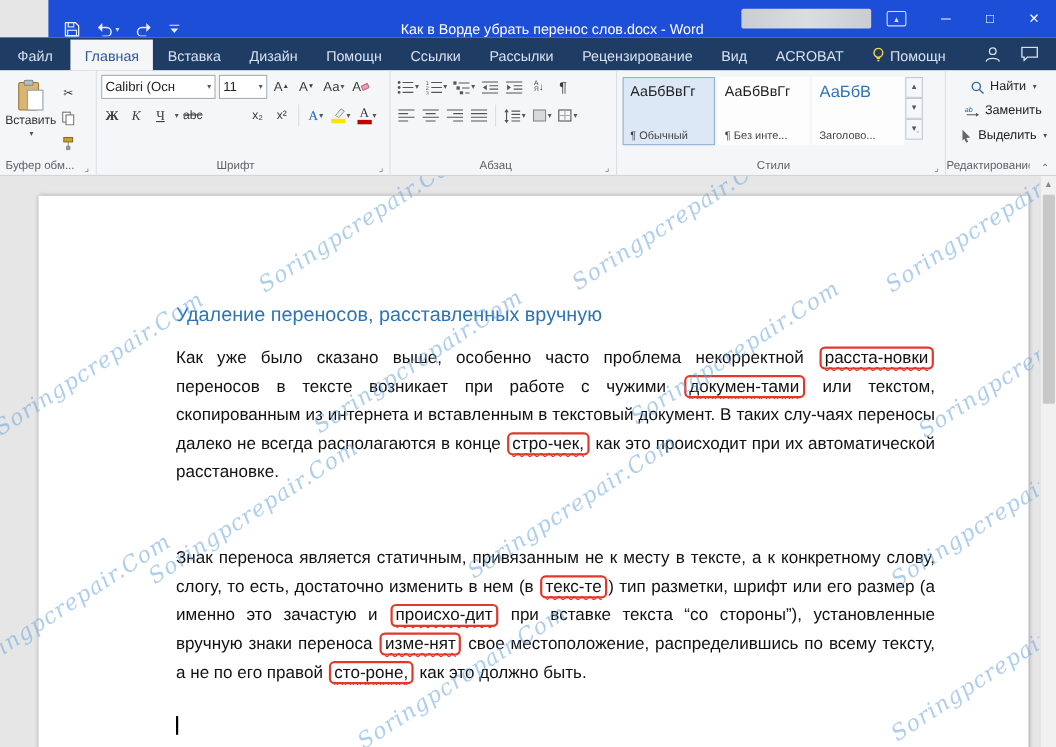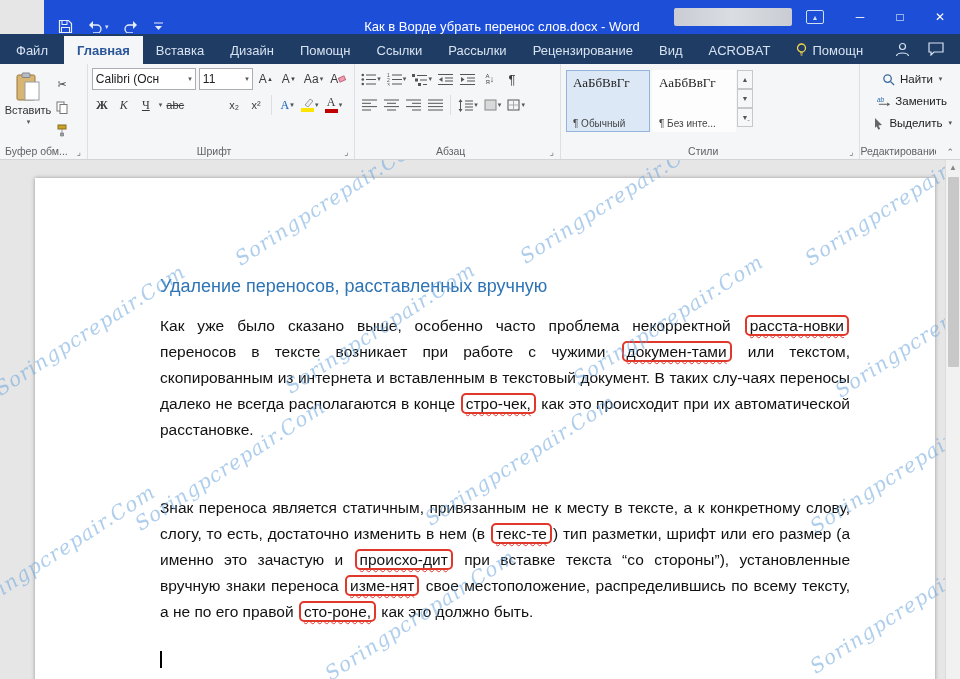--- a/index.html
+++ b/index.html
@@ -16,21 +16,21 @@
   .win-title { position:absolute; left:0; right:0; text-align:center; font-size:13px; color:#fff; pointer-events:none; }
   .title-right { margin-left:auto; display:flex; align-items:center; height:100%; }
   .blur-box { width:118px; height:18px; background:linear-gradient(90deg,#c9cdd3,#dadde2,#c9cdd3); border-radius:2px; filter:blur(.6px); margin-right:14px; }
   .ribbon-opts { width:18px; height:14px; border:1px solid #cfe0f2; border-radius:2px; display:flex; align-items:center; justify-content:center; font-size:8px; color:#cfe0f2; margin-right:16px; }
   .win-btn { width:40px; height:34px; display:flex; align-items:center; justify-content:center; font-size:12px; color:#fff; }
 
   
   .tabbar { height:30px; background:#1e3c64; display:flex; align-items:flex-end; flex:0 0 auto; }
   .tab { padding:0 13px; height:28px; display:flex; align-items:center; font-size:13px; color:#d7e2f0; white-space:nowrap; }
   .tab.file { padding:0 16px; }
-  .tab.active { background:#f5f6f7; color:#2b579a; font-weight:700; }
+  .tab.active { background:#f5f6f7; color:#2b579a; font-weight:400; }
   .tab.helper { display:flex; gap:5px; align-items:center; }
   .tabbar-right { margin-left:auto; display:flex; align-items:center; gap:18px; padding-right:16px; height:100%; }
 
   
   .ribbon { height:96px; background:#f5f6f7; border-bottom:1px solid #d2d4d7; display:flex; flex:0 0 auto; position:relative; }
   .group { position:relative; border-right:1px solid #dde0e3; padding:4px 4px 18px 4px; display:flex; }
   .group-label { position:absolute; bottom:2px; left:0; right:14px; text-align:center; font-size:10.5px; color:#5f6368; white-space:nowrap; overflow:hidden; }
   .launcher { position:absolute; bottom:2px; right:3px; width:10px; height:10px; color:#777; font-size:9px; line-height:10px; text-align:center; border:0; }
   .launcher::before { content:"⌟"; }
   .collapse-ribbon { position:absolute; right:6px; bottom:2px; font-size:9px; color:#666; }
@@ -54,21 +54,21 @@
   .b-under { text-decoration:underline; font-family:"Liberation Serif",serif; }
   .b-strike { text-decoration:line-through; font-size:11px; }
   .color-bar { display:flex; flex-direction:column; align-items:center; line-height:11px; }
   .color-bar .bar { width:13px; height:4px; margin-top:1px; }
   .fx-a { color:#2b6cb8; text-shadow:0 0 1px #9cc3ea; font-family:"Liberation Serif",serif; }
   .sep { width:1px; height:20px; background:#dcdfe2; margin:0 3px; }
 
   
   .style-card { width:84px; height:62px; margin:2px 1px; padding:4px 4px 2px 6px; display:flex; flex-direction:column; justify-content:space-between; border:1px solid transparent; background:#fdfdfd; }
   .style-card.selected { background:#dce8f6; border-color:#92b4d8; }
-  .style-preview { font-size:13px; color:#222; white-space:nowrap; overflow:hidden;font-family:Liberation Serif, serif; }
+  .style-preview { font-size:13px; color:#222; white-space:nowrap; overflow:hidden; }
   .style-preview.h1 { color:#2e74b5; font-size:15px; }
   .style-name { font-size:10px; color:#444; white-space:nowrap; overflow:hidden; }
   .gal-scroll { display:flex; flex-direction:column; margin:2px 0; }
   .gal-btn { width:16px; height:19px; border:1px solid #c6c8cc; background:#f6f7f8; font-size:7px; color:#555; display:flex; align-items:center; justify-content:center; }
 
   
   .edit-row { display:flex; align-items:center; gap:5px; height:22px; padding:0 4px; font-size:11.5px; color:#222; border-radius:2px; }
 
   
   .docarea { flex:1; background:#e6e6e6; position:relative; overflow:hidden; }
@@ -192,21 +192,21 @@
       <span class="group-label">Буфер обм...</span>
       <span class="launcher"></span>
     </div>
 
     <div class="group col" style="width:268px;">
       <div class="row" style="gap:3px; margin-bottom:4px;align-items:flex-end;">
         <span class="combo" style="width:104px;">
             <span>Calibri (Осн</span>
             <span class="dd">▾</span>
           </span>
-        <span class="combo" style="width:54px;">
+        <span class="combo" style="width:44px;">
             <span>11</span>
             <span class="dd">▾</span>
           </span>
         <span class="sbtn">
             <span>А</span>
             <sup style="font-size:6px;">▲</sup>
           </span>
         <span class="sbtn">
             <span>А</span>
             <sup style="font-size:6px;">▼</sup>
@@ -357,20 +357,24 @@
     </div>
 
     <div class="group" style="width:300px;">
       <div class="style-card selected">
         <span class="style-preview">АаБбВвГг</span>
         <span class="style-name">¶ Обычный</span>
       </div>
       <div class="style-card">
         <span class="style-preview">АаБбВвГг</span>
         <span class="style-name">¶ Без инте...</span>
+      </div>
+      <div class="style-card">
+        <span class="style-preview h1">АаБбВ</span>
+        <span class="style-name">Заголово...</span>
       </div>
       <div class="gal-scroll">
         <span class="gal-btn">▲</span>
         <span class="gal-btn">▼</span>
         <span class="gal-btn">▼̱</span>
       </div>
       <span class="group-label">Стили</span>
       <span class="launcher"></span>
     </div>
 

